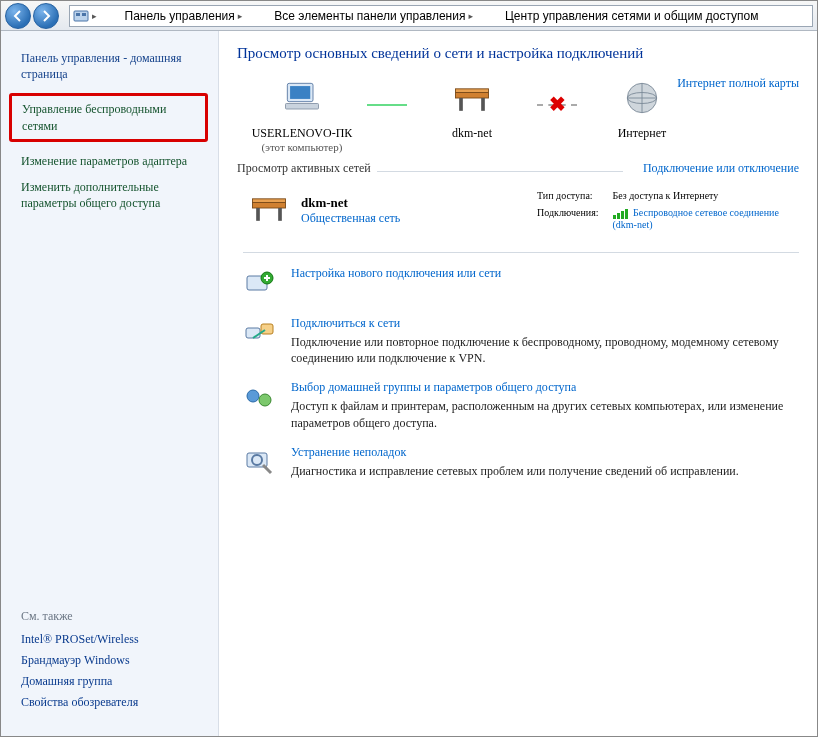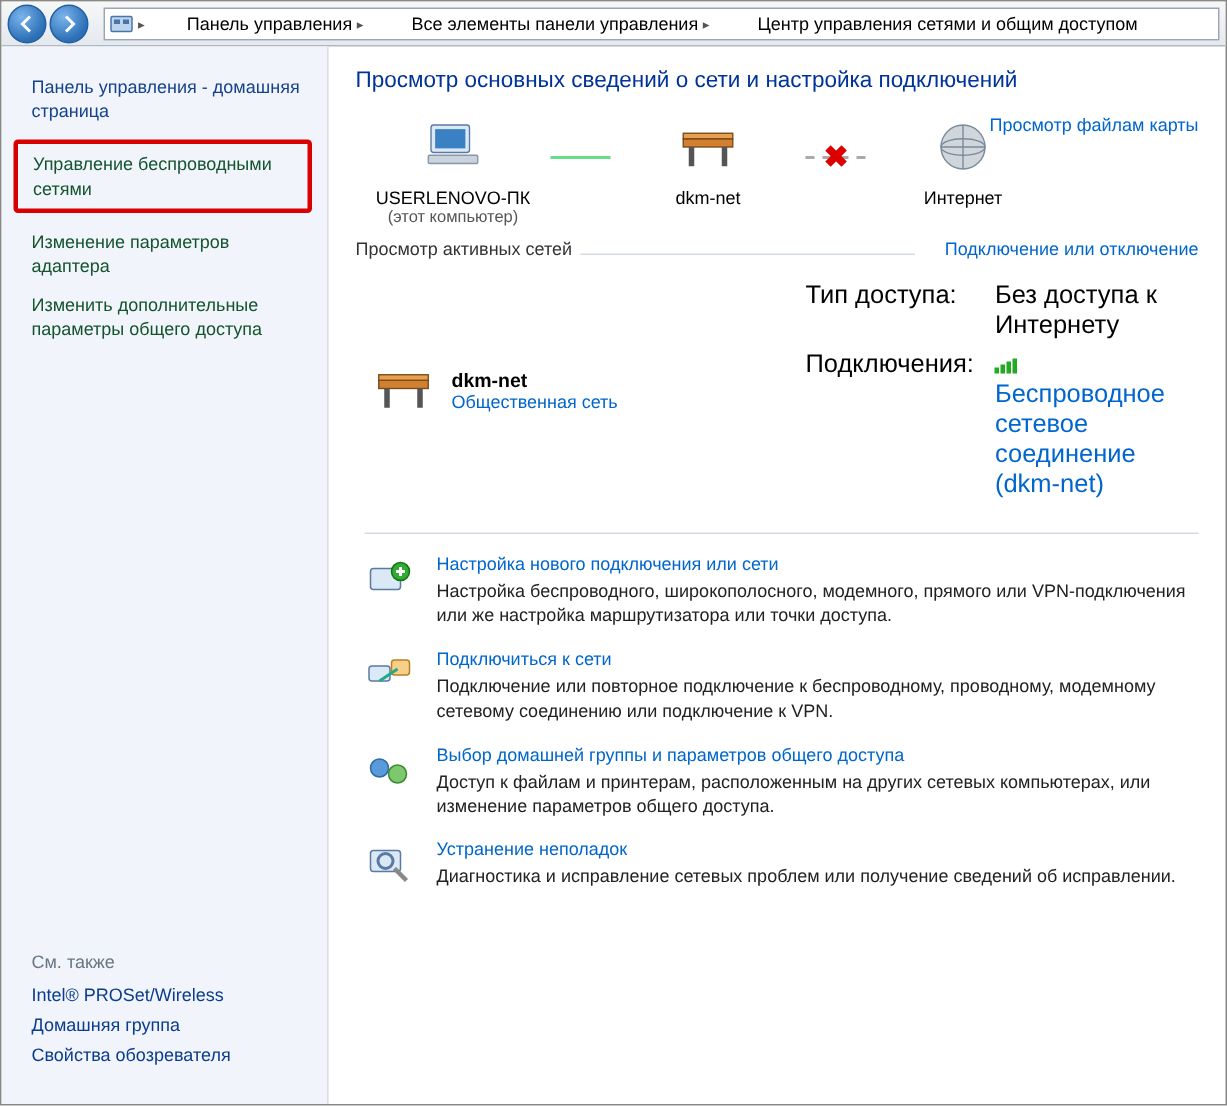--- a/index.html
+++ b/index.html
@@ -8,21 +8,21 @@
 
 
 .topbar { height: 30px; background: linear-gradient(#f7f7f7,#e4e9ef); border-bottom: 1px solid #b0b8c2; display: flex; align-items: center; padding: 0 4px; gap: 2px; }
 .navbtn { width: 26px; height: 26px; border-radius: 50%; background: radial-gradient(circle at 35% 30%, #7bb4ec, #2b6fb5 70%); border: 1px solid #2460a0; display: flex; align-items: center; justify-content: center; color: #fff; font-size: 13px; cursor: pointer; }
 .addrbar { flex: 1; height: 22px; background: #fff; border: 1px solid #9aa6b4; margin-left: 8px; display: flex; align-items: center; font-size: 12px; color: #000; }
 .addrseg { padding: 0 4px; display: flex; align-items: center; gap: 3px; cursor: pointer; height: 100%; margin-left: 24px; }
 .addrcaret { font-size: 9px; color: #555; }
 .addricon { width: 16px; height: 16px; margin: 0 3px; display: inline-flex; align-items: center; justify-content: center; }
 
 
-.content { display: flex; height: calc(100% - 30px); }
+.content { display: flex; height: calc(100% - 30px); font-family: Liberation Serif, serif; }
 .sidebar { width: 218px; background: #f1f5fb; border-right: 1px solid #d8dee7; padding: 14px 0 10px 0; display: flex; flex-direction: column; }
 .sidelinks { flex: 1; }
 .sidelink { display: block; padding: 5px 18px 5px 20px; color: #14532d; line-height: 1.35; cursor: pointer; }
 .sidelink.home { color: #15428b; margin-bottom: 6px; }
 .sidelink.highlight { border: 3px solid #d80000; border-radius: 3px; margin: 2px 10px 6px 8px; padding: 5px 10px; }
 .seealso { padding: 0 20px 10px 20px; }
 .seealso-title { color: #6b7684; margin-bottom: 8px; }
 .seealso a { display: block; margin: 6px 0; color: #0a3b8e; }
 
 .main { flex: 1; padding: 14px 18px 10px 18px; overflow: auto; }
@@ -41,21 +41,21 @@
 .section-hd { font-size: 12px; color: #333; margin: 6px 0 4px 0; display: flex; align-items: baseline; }
 .section-hd .hd-text { white-space: nowrap; }
 .section-hd .hd-rule { flex: 1; border-bottom: 1px solid #d3dae2; margin-left: 6px; margin-bottom: 3px; }
 .section-hd .hd-link { margin-left: 20px; white-space: nowrap; }
 
 .active-net { display: flex; padding: 6px 0 12px 10px; }
 .active-left { display: flex; align-items: center; gap: 10px; flex: 1; }
 .active-left .info { }
 .active-left .info .name { font-weight: bold; font-size: 13px; }
 .active-left .info .type { color: #0066cc; font-size: 12px; }
-.active-right { width: 270px; font-size: 17px; }
+.active-right { width: 270px; font-size: 10px; }
 .active-right table td { padding: 2px 6px; vertical-align: top; }
 
 .params { margin-top: 4px; }
 .param-item { display: flex; gap: 14px; margin: 10px 0 14px 4px; }
 .param-icon { width: 36px; height: 36px; flex: none; display: flex; align-items: center; justify-content: center; }
 .param-text .title { color: #0066cc; font-size: 12px; cursor: pointer; }
 .param-text .desc { color: #222; font-size: 12px; margin-top: 3px; line-height: 1.35; }
 
 
 .ico-pc svg, .ico-bench svg, .ico-globe svg { width: 44px; height: 44px; }
@@ -104,30 +104,31 @@
   <div class="sidebar">
     <div class="sidelinks">
       <span class="sidelink home">Панель управления - домашняя страница</span>
       <span class="sidelink highlight">Управление беспроводными сетями</span>
       <span class="sidelink">Изменение параметров адаптера</span>
       <span class="sidelink">Изменить дополнительные параметры общего доступа</span>
     </div>
     <div class="seealso">
       <div class="seealso-title">См. также</div>
       <a>Intel® PROSet/Wireless</a>
+      <a>Брандмауэр Windows</a>
       <a>Домашняя группа</a>
       <a>Свойства обозревателя</a>
     </div>
   </div>
 
   <div class="main">
     <div class="pagetitle">Просмотр основных сведений о сети и настройка подключений</div>
 
     <div class="netover">
-      <a class="fullmap link">Просмотр файлам карты</a>
+      <a class="fullmap link">Интернет полной карты</a>
       <div class="netbox">
         <span class="ico-pc">
           <svg viewBox="0 0 48 48">
               <rect x="8" y="8" width="28" height="20" rx="2" fill="#dbe8f6" stroke="#5a7aa3"></rect>
               <rect x="11" y="11" width="22" height="14" fill="#3a81c4"></rect>
               <rect x="6" y="30" width="36" height="6" rx="1" fill="#c9d3de" stroke="#8896a7"></rect>
             </svg>
         </span>
         <div class="netlabel">USERLENOVO-ПК</div>
         <div class="netsub">(этот компьютер)</div>
@@ -212,21 +213,20 @@
       <div class="param-item">
         <div class="param-icon">
           <svg width="32" height="32" viewBox="0 0 32 32">
               <rect x="4" y="8" width="20" height="14" rx="2" fill="#dbe8f6" stroke="#5a7aa3"></rect>
               <circle cx="24" cy="10" r="6" fill="#3a3" stroke="#171"></circle>
               <path d="M24 7v6M21 10h6" stroke="#fff" stroke-width="2"></path>
             </svg>
         </div>
         <div class="param-text">
           <a class="title">Настройка нового подключения или сети</a>
-          <div class="desc">Настройка беспроводного, широкополосного, модемного, прямого или VPN-подключения или же настройка маршрутизатора или точки доступа.</div>
         </div>
       </div>
 
       <div class="param-item">
         <div class="param-icon">
           <svg width="32" height="32" viewBox="0 0 32 32">
               <rect x="3" y="10" width="14" height="10" rx="2" fill="#dbe8f6" stroke="#5a7aa3"></rect>
               <rect x="18" y="6" width="12" height="10" rx="2" fill="#f6d088" stroke="#b88020"></rect>
               <path d="M10 20l12-8" stroke="#2a8" stroke-width="2"></path>
             </svg>

